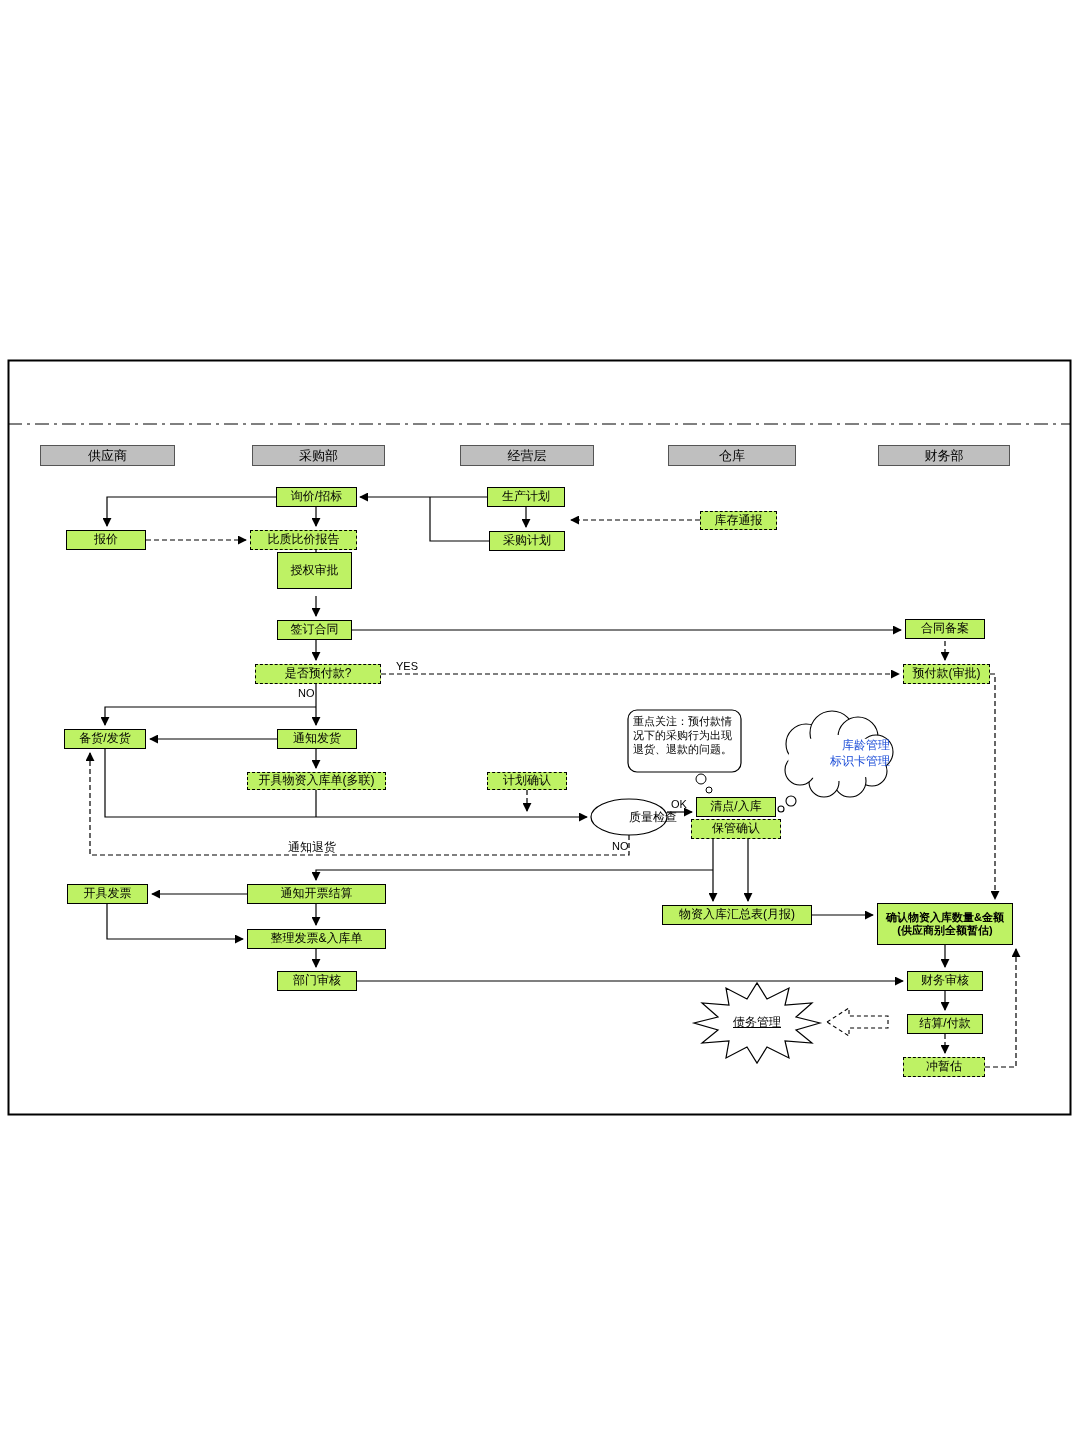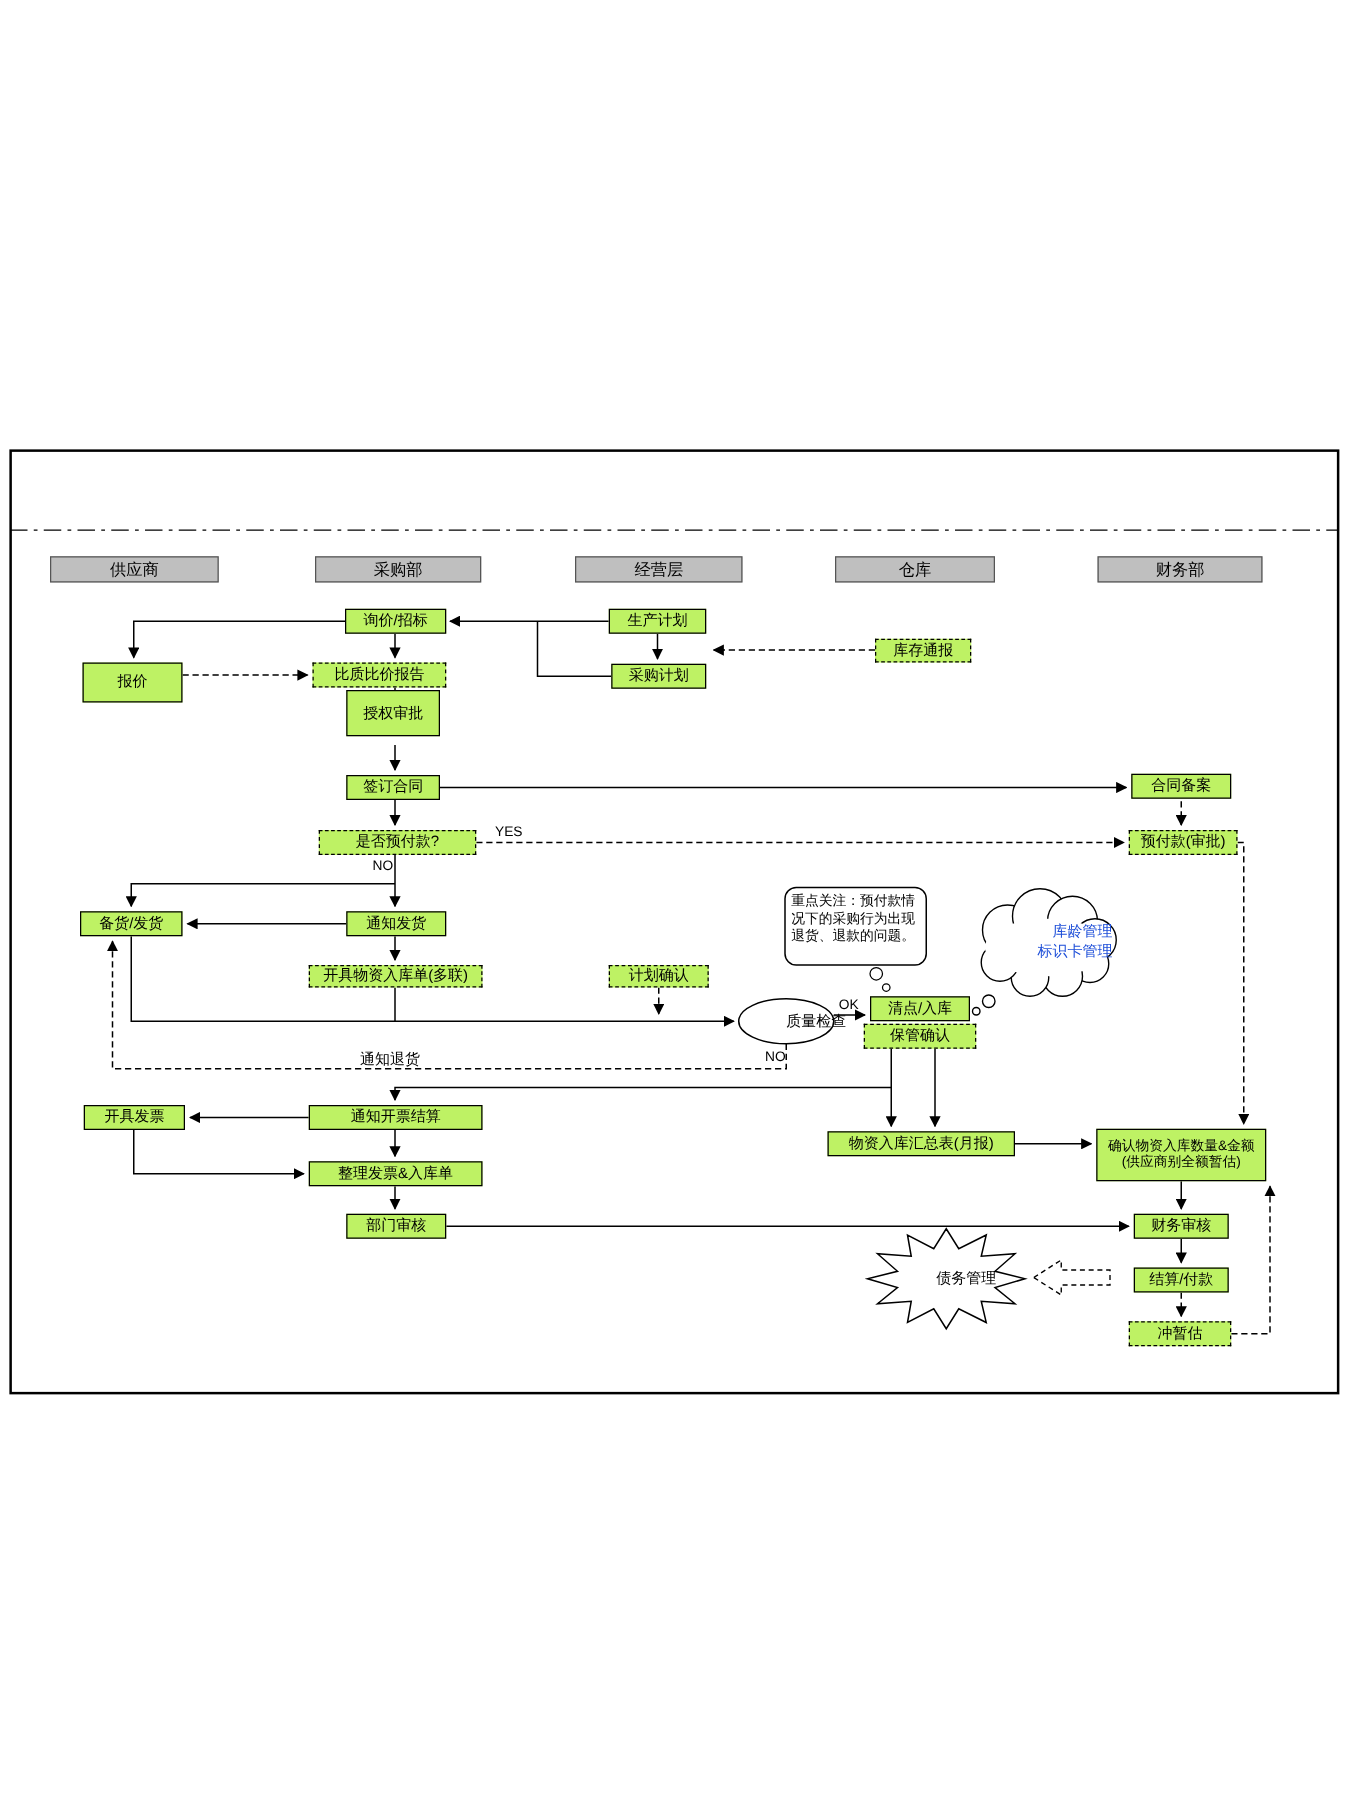--- a/index.html
+++ b/index.html
@@ -8,29 +8,29 @@
   svg.layer{position:absolute;left:0;top:0;}
   .title{position:absolute;left:8px;top:369px;width:1063px;text-align:center;
          font-size:34px;font-weight:700;letter-spacing:3px;color:#000;}
   .lane{position:absolute;height:21px;background:#bfbfbf;border:1px solid #555;
         display:flex;align-items:center;justify-content:center;font-size:13px;
         box-sizing:border-box;color:#000;}
   .node{position:absolute;background:#bef264;border:1px solid #000;display:flex;
         align-items:center;justify-content:center;text-align:center;font-size:12px;
         line-height:1.15;padding:0 2px;box-sizing:border-box;color:#000;}
   .node.dashed{border:1px dashed #000;}
-  .node.small{font-size:11px;}
+  .node.small{font-size:11px;font-weight:bold;}
   .elabel{position:absolute;font-size:11px;color:#000;}
   .flabel{position:absolute;font-size:12px;color:#000;}
   .bubble-text{position:absolute;left:633px;top:714px;width:104px;font-size:11px;
                line-height:1.28;color:#000;}
   .cloud-text{position:absolute;left:786px;top:737px;width:104px;text-align:right;
               font-size:12px;line-height:1.35;color:#1d4ed8;}
-  .star-text{position:absolute;left:717px;top:1014px;width:80px;text-align:right;
-             font-size:12px;color:#000;}
+  .star-text{position:absolute;left:717px;top:1014px;width:80px;text-align:center;
+             font-size:12px;color:#000;text-decoration:underline;}
   .qc-text{position:absolute;left:591px;top:809px;width:76px;text-align:center;
            font-size:12px;color:#000;padding-left:24px;}
 </style>
 </head>
 <body>
 
 <div class="canvas">
 
   <svg class="layer" width="1080" height="1443" viewBox="0 0 1080 1443">
     <defs>
@@ -114,21 +114,21 @@
 
   <div class="lane" style="left:40px;top:445px;width:135px">供应商</div>
   <div class="lane" style="left:252px;top:445px;width:133px">采购部</div>
   <div class="lane" style="left:460px;top:445px;width:134px">经营层</div>
   <div class="lane" style="left:668px;top:445px;width:128px">仓库</div>
   <div class="lane" style="left:878px;top:445px;width:132px">财务部</div>
 
   <div class="node" style="left:276px;top:487px;width:81px;height:20px">询价/招标</div>
   <div class="node" style="left:487px;top:487px;width:78px;height:20px">生产计划</div>
   <div class="node dashed" style="left:700px;top:511px;width:77px;height:19px">库存通报</div>
-  <div class="node" style="left:66px;top:530px;width:80px;height:32px">报价</div>
+  <div class="node" style="left:66px;top:530px;width:80px;height:20px">报价</div>
   <div class="node dashed" style="left:250px;top:530px;width:107px;height:20px">比质比价报告</div>
   <div class="node" style="left:489px;top:531px;width:76px;height:20px">采购计划</div>
   <div class="node" style="left:277px;top:552px;width:75px;height:37px">授权审批</div>
   <div class="node" style="left:277px;top:620px;width:75px;height:20px">签订合同</div>
   <div class="node" style="left:905px;top:619px;width:80px;height:20px">合同备案</div>
   <div class="node dashed" style="left:255px;top:664px;width:126px;height:20px">是否预付款?</div>
   <div class="node dashed" style="left:903px;top:664px;width:87px;height:20px">预付款(审批)</div>
   <div class="node" style="left:64px;top:729px;width:82px;height:20px">备货/发货</div>
   <div class="node" style="left:277px;top:729px;width:80px;height:20px">通知发货</div>
   <div class="node dashed" style="left:247px;top:772px;width:139px;height:18px">开具物资入库单(多联)</div>

